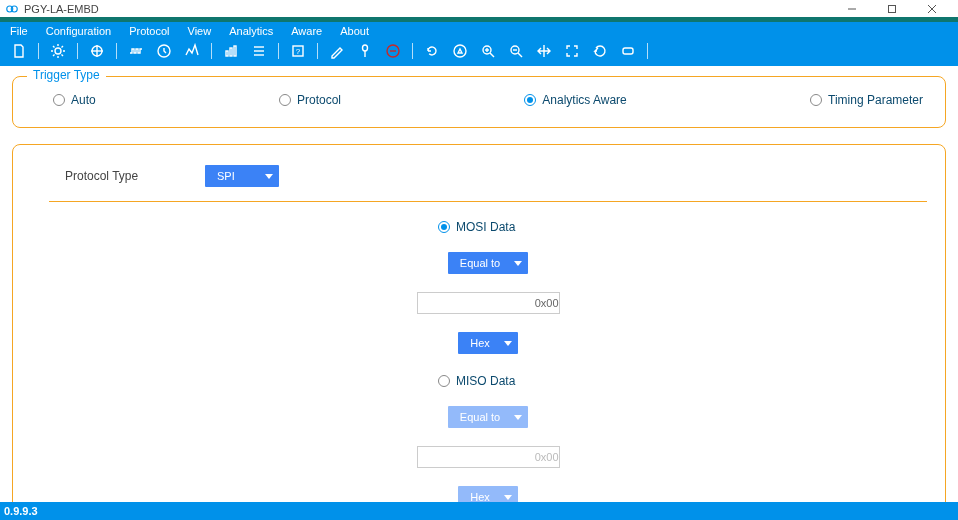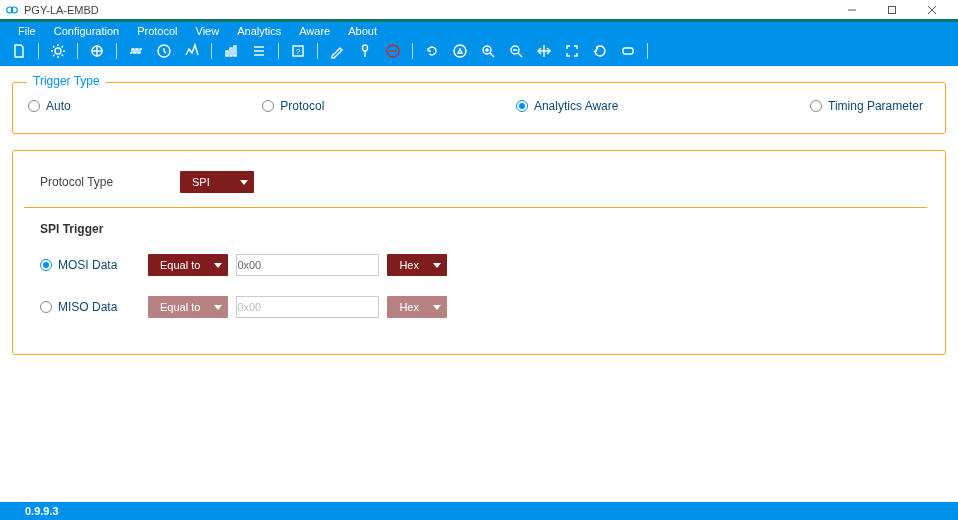--- a/index.html
+++ b/index.html
@@ -13,21 +13,21 @@
     display: flex;
     flex-direction: column;
     color: #333;
   }
   
   .titlebar {
     height: 22px;
     display: flex;
     align-items: center;
     padding: 0 6px;
-    border-bottom: 3px solid #0f766e;
+    border-bottom: 5px solid #0f766e;
     background: #fff;
   }
   .titlebar-logo {
     width: 12px; height: 12px;
     margin-right: 6px;
     display: inline-flex;
   }
   .titlebar-title { font-size: 11px; color: #444; flex: 0 0 auto; }
   .titlebar-spacer { flex: 1; }
   .titlebar-btn {
@@ -41,21 +41,20 @@
   
   .ribbon {
     background: #0091ea;
     color: #fff;
   }
   .menubar {
     display: flex;
     gap: 18px;
     padding: 3px 10px 1px 10px;
     font-size: 11px;
-    margin-left: 8px;
   }
   .menubar-item { cursor: pointer; }
   .toolbar {
     display: flex;
     align-items: center;
     gap: 6px;
     padding: 2px 8px 4px 8px;
   }
   .toolbar-btn {
     width: 22px; height: 22px;
@@ -74,23 +73,23 @@
   
   .content {
     flex: 1 1 auto;
     padding: 10px 6px;
     overflow: auto;
   }
 
   
   .group {
     border: 1px solid #f5a623;
-    border-radius: 3px;
-    margin: 6px 6px 16px 6px;
-    padding: 16px 16px 20px 9px;
+    border-radius: 8px;
+    margin: 0 6px 16px 6px;
+    padding: 16px 16px 20px 34px;
     position: relative;
   }
   .group-legend {
     position: absolute;
     top: -9px;
     left: 14px;
     background: #fff;
     padding: 0 6px;
     color: #0091ea;
     font-size: 12px;
@@ -120,21 +119,21 @@
   }
   .radio-item.selected .radio-dot { display: block; }
 
   
   .protocol-row {
     display: flex; align-items: center; gap: 20px;
     padding: 4px 18px 14px 18px;
   }
   .protocol-label { color: #444; width: 120px; }
   .select-btn {
-    background: #7f1d1d;
+    background: #3b82f6;
     color: #fff;
     border: none;
     height: 22px;
     display: flex; align-items: center; justify-content: space-between;
     padding: 0 6px 0 12px;
     font-size: 11px;
     gap: 14px;
     cursor: pointer;
     min-width: 74px;
     border-radius: 1px;
@@ -157,42 +156,43 @@
   }
 
   .sub-heading {
     font-weight: 600;
     color: #333;
     padding: 0 18px 14px 18px;
     font-size: 12px;
   }
 
   .data-row {
-    display: flex; align-items: center; gap: 8px;
+    display: flex; align-items: center; gap: 18px;
     padding: 4px 18px 16px 18px;
+    flex-direction: column;
   }
   .data-row .radio-item { width: 100px; }
   .text-input {
     width: 143px;
     height: 22px;
     border: 1px solid #ccc;
-    text-align: left;
+    text-align: right;
     font-size: 11px;
     color: #666;
     outline: none;
   }
   .text-input.disabled { color: #bbb; background: #fff; }
 
   
   .statusbar {
     background: #0091ea;
     color: #fff;
     font-size: 11px;
     font-weight: 600;
-    padding: 3px 25px;
+    padding: 3px 4px;
   }
 </style>
 </head>
 <body>
 
 <div class="titlebar">
   <span class="titlebar-logo">
     <svg viewBox="0 0 16 16" width="12" height="12">
         <circle cx="5" cy="8" r="4" fill="none" stroke="#0091ea" stroke-width="1.5"></circle>
         <circle cx="11" cy="8" r="4" fill="none" stroke="#0091ea" stroke-width="1.5"></circle>
@@ -388,21 +388,20 @@
     <div class="protocol-row">
       <span class="protocol-label">Protocol Type</span>
       <button class="select-btn">
         <span>SPI</span>
         <span class="caret"></span>
       </button>
     </div>
 
     <hr class="inner-sep">
 
-    <div class="sub-heading">SPI Trigger</div>
 
     <div class="data-row">
       <label class="radio-item selected">
         <span class="radio-circle">
             <span class="radio-dot"></span>
           </span>
         <span>MOSI Data</span>
       </label>
       <button class="select-btn">
         <span>Equal to</span>

